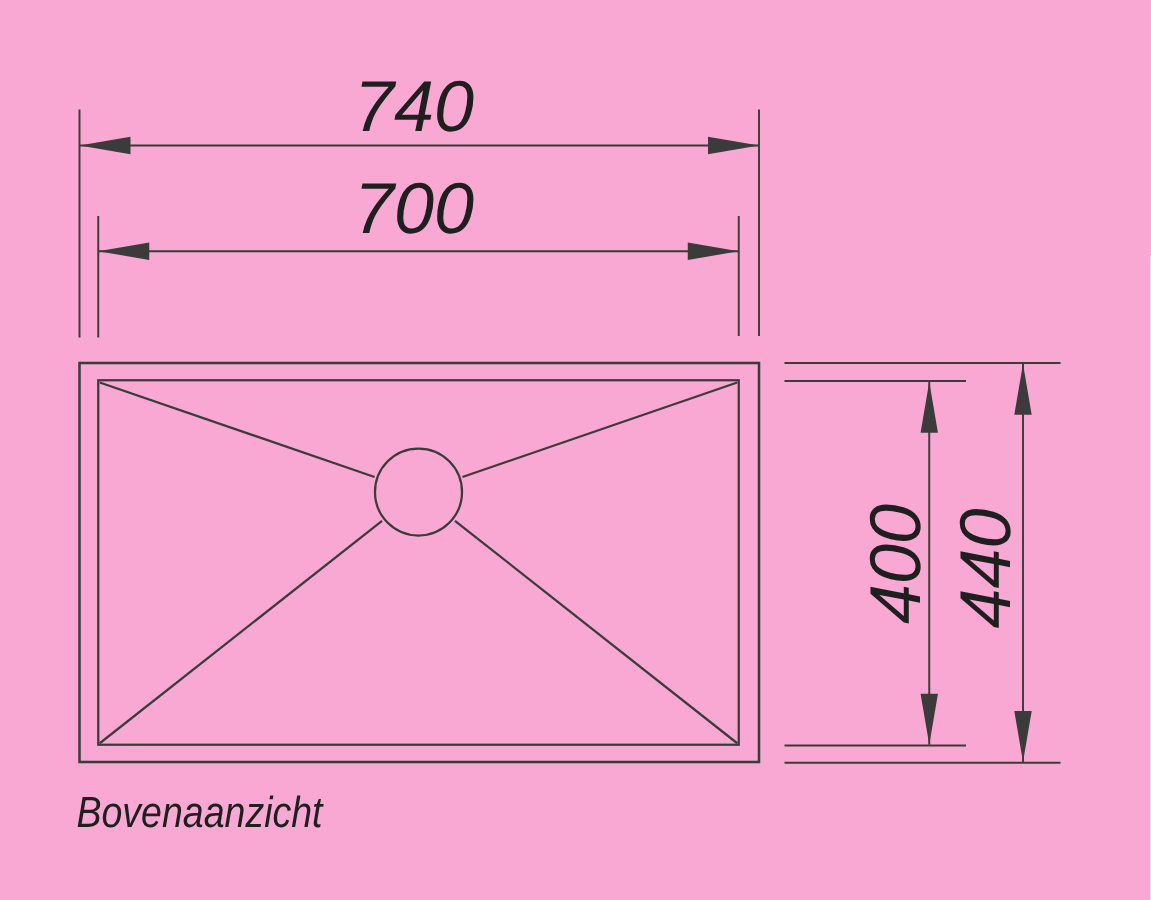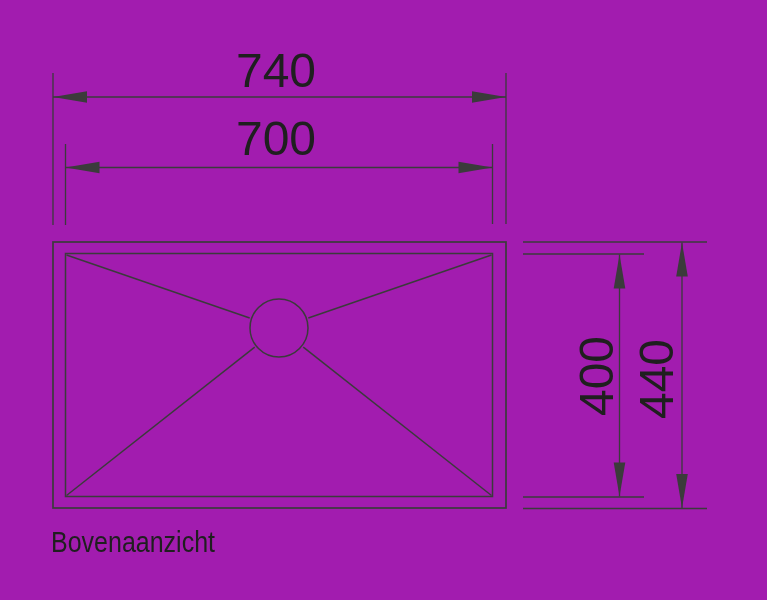--- a/index.html
+++ b/index.html
@@ -4,23 +4,24 @@
 <style>
   html, body {
     margin: 0;
     padding: 0;
     background: #ffffff;
   }
   .stage {
     position: relative;
     width: 767px;
     height: 600px;
-    background: #a21caf;
+    background: #f9a8d4;
     overflow: hidden;
     font-family: "Liberation Sans", sans-serif;
+    font-style: italic;
   }
   svg text {
     font-family: "Liberation Sans", sans-serif;
   }
   .dim-text {
     font-size: 48px;
   }
   .view-label {
     font-size: 29px;
   }

